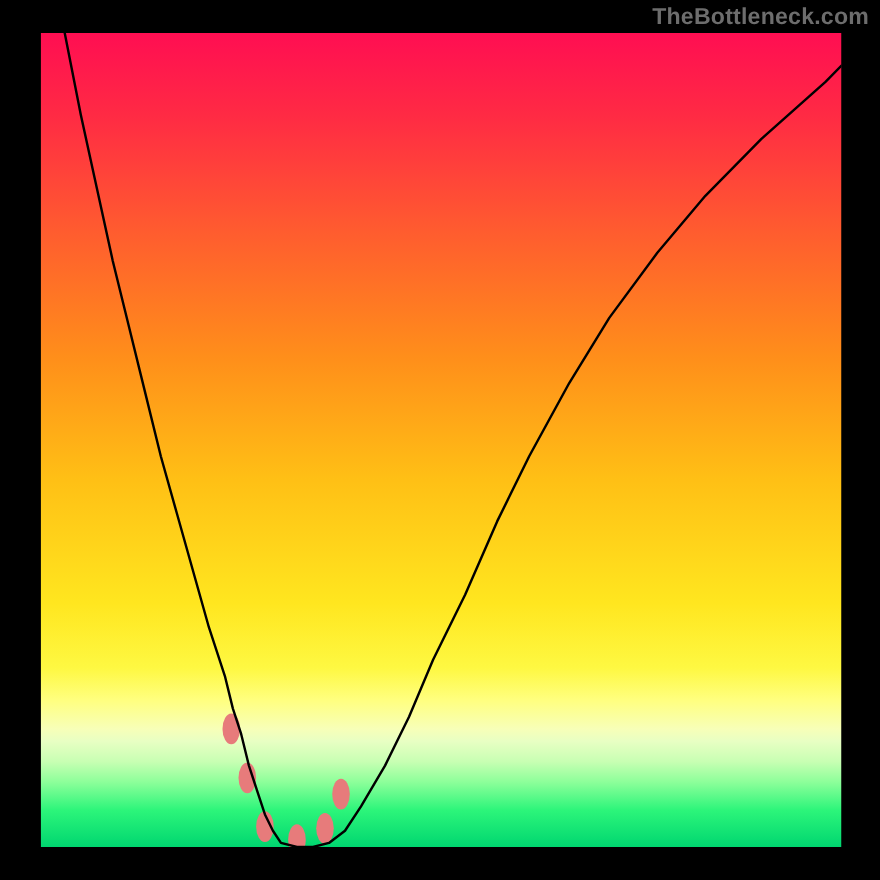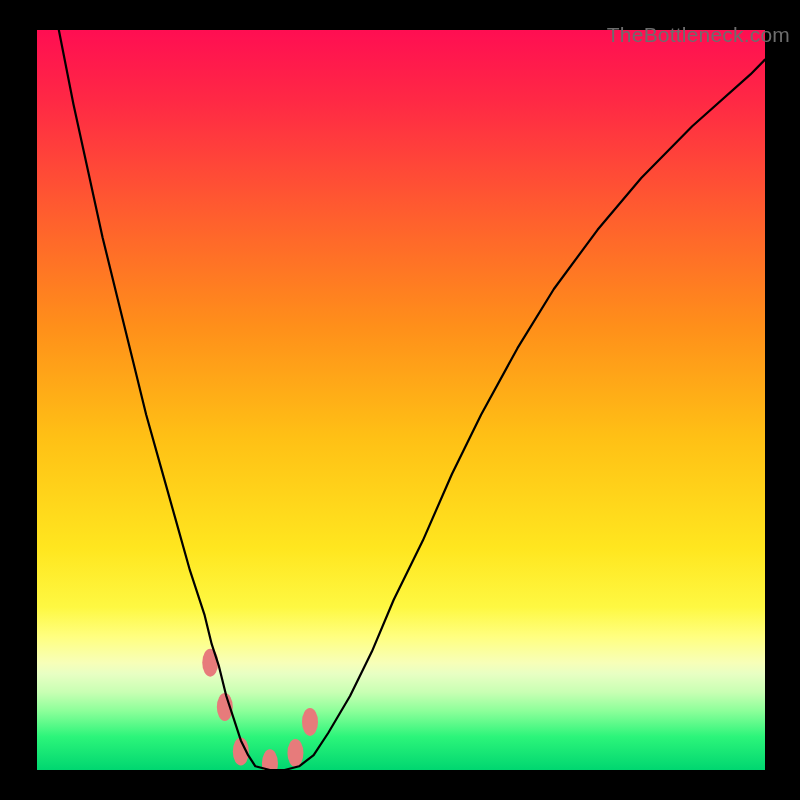--- a/index.html
+++ b/index.html
@@ -20,23 +20,22 @@
   #plot {
     position: absolute;
     box-sizing: border-box;
   }
   #watermark {
     position: absolute;
     top: 4px;
     right: 10px;
     color: #6d6d6d;
     font-size: 21px;
-    font-weight: 400;
+    font-weight: 700;
     letter-spacing: 0.2px;
-    margin-top: 19px;
   }
   svg { display: block; }
 </style>
 </head>
 <body>
 
 <div id="frame">
   <div id="plot" style="left: 37px; top: 30px; width: 728px; height: 740px;">
     <svg id="gradient-svg" preserveAspectRatio="none" width="728" height="740" viewBox="0 0 728 740">
       <defs>

